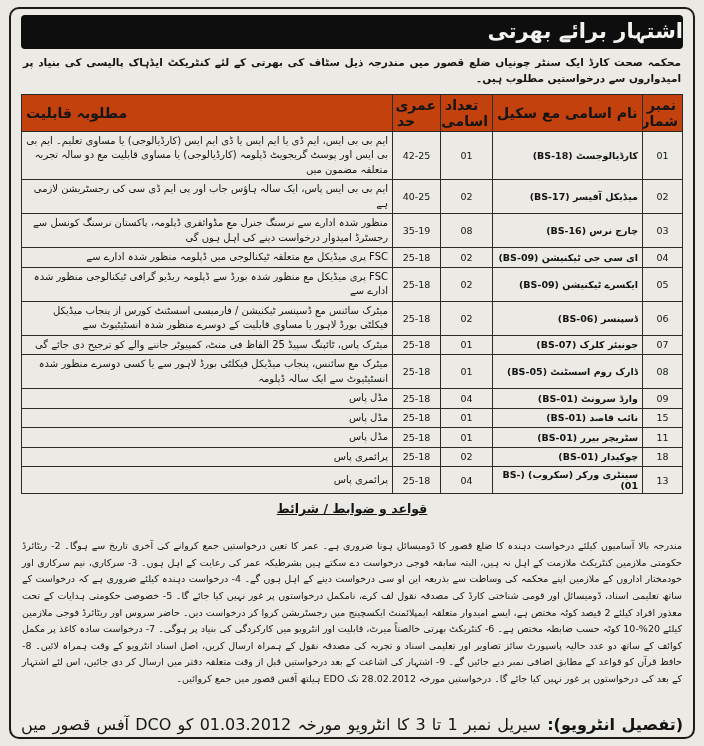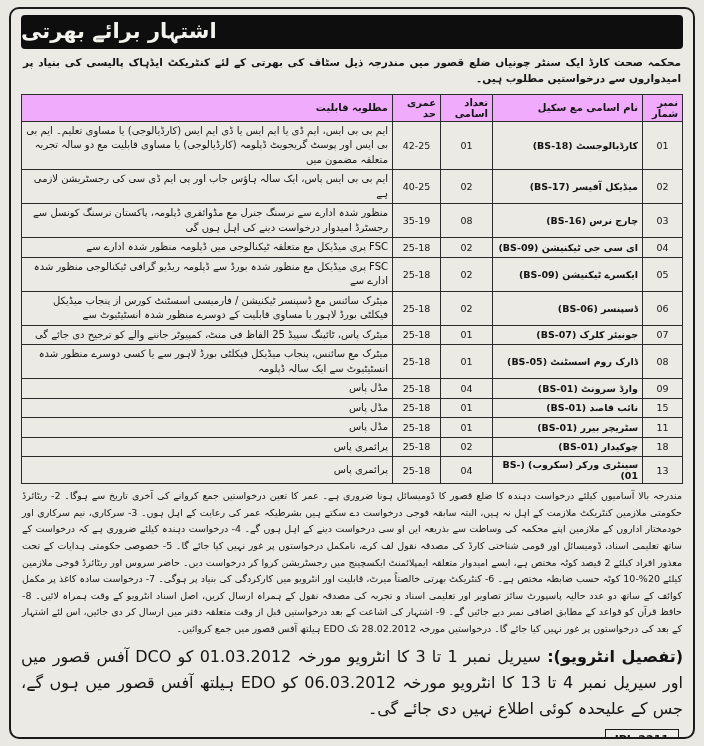--- a/index.html
+++ b/index.html
@@ -25,21 +25,21 @@
     padding: 6px 10px 8px;
     display: flex;
     flex-direction: column;
     gap: 4px;
     background: #ebeae4;
     overflow: hidden;
   }
   .title-bar {
     background: #0e0e0e;
     color: #f4f3ee;
-    text-align: left;
+    text-align: right;
     font-size: 21px;
     font-weight: bold;
     padding: 4px 0 6px;
     border-radius: 4px;
     letter-spacing: 1px;
   }
   .intro {
     font-size: 10.5px;
     font-weight: 600;
     line-height: 1.55;
@@ -52,42 +52,42 @@
     table-layout: fixed;
     direction: rtl;
   }
   .jobs th, .jobs td {
     border: 1px solid #2b2b2b;
     padding: 2px 4px;
     vertical-align: middle;
     overflow: hidden;
   }
   .jobs th {
-    font-size: 10px;
-    font-weight: bold;
-    text-align: right;
-    background: #f0abfc;
+    font-size: 14px;
+    font-weight: bold;
+    text-align: left;
+    background: #c2410c;
   }
   .c-serial { text-align: center; font-size: 9.5px; }
   .c-post   { font-size: 9.5px; font-weight: 600; text-align: right; }
   .c-count  { text-align: center; font-size: 9.5px; }
   .c-age    { text-align: center; font-size: 9.5px; }
   .c-qual   { font-size: 10px; text-align: right; line-height: 1.45; }
   .rules-heading {
     text-align: center;
     font-weight: bold;
     font-size: 12.5px;
     text-decoration: underline;
     margin-top: 3px;
   }
   .rules-body {
     font-size: 9.5px;
     line-height: 1.75;
     text-align: justify;
-    margin: 0 1px;
+    margin: 18px 1px;
   }
   .interview {
     font-size: 16px;
     line-height: 1.65;
     text-align: justify;
     margin-top: 2px;
   }
   .interview .label { font-weight: bold; }
   .footer {
     margin-top: auto;
@@ -224,20 +224,21 @@
         <tr>
           <td class="c-serial">13</td>
           <td class="c-post">سینٹری ورکر (سکروب) (BS-01)</td>
           <td class="c-count">04</td>
           <td class="c-age">25-18</td>
           <td class="c-qual">پرائمری پاس</td>
         </tr>
       </tbody>
     </table>
 
+    <div class="rules-heading">قواعد و ضوابط / شرائط</div>
 
     <div class="rules-body">مندرجہ بالا آسامیوں کیلئے درخواست دہندہ کا ضلع قصور کا ڈومیسائل ہونا ضروری ہے۔ عمر کا تعین درخواستیں جمع کروانے کی آخری تاریخ سے ہوگا۔ 2- ریٹائرڈ حکومتی ملازمین کنٹریکٹ ملازمت کے اہل نہ ہیں، البتہ سابقہ فوجی درخواست دے سکتے ہیں بشرطیکہ عمر کی رعایت کے اہل ہوں۔ 3- سرکاری، نیم سرکاری اور خودمختار اداروں کے ملازمین اپنے محکمہ کی وساطت سے بذریعہ این او سی درخواست دینے کے اہل ہوں گے۔ 4- درخواست دہندہ کیلئے ضروری ہے کہ درخواست کے ساتھ تعلیمی اسناد، ڈومیسائل اور قومی شناختی کارڈ کی مصدقہ نقول لف کرے، نامکمل درخواستوں پر غور نہیں کیا جائے گا۔ 5- خصوصی حکومتی ہدایات کے تحت معذور افراد کیلئے 2 فیصد کوٹہ مختص ہے، ایسے امیدوار متعلقہ ایمپلائمنٹ ایکسچینج میں رجسٹریشن کروا کر درخواست دیں۔ حاضر سروس اور ریٹائرڈ فوجی ملازمین کیلئے 20%-10 کوٹہ حسب ضابطہ مختص ہے۔ 6- کنٹریکٹ بھرتی خالصتاً میرٹ، قابلیت اور انٹرویو میں کارکردگی کی بنیاد پر ہوگی۔ 7- درخواست سادہ کاغذ پر مکمل کوائف کے ساتھ دو عدد حالیہ پاسپورٹ سائز تصاویر اور تعلیمی اسناد و تجربہ کی مصدقہ نقول کے ہمراہ ارسال کریں، اصل اسناد انٹرویو کے وقت ہمراہ لائیں۔ 8- حافظ قرآن کو قواعد کے مطابق اضافی نمبر دیے جائیں گے۔ 9- اشتہار کی اشاعت کے بعد درخواستیں قبل از وقت متعلقہ دفتر میں ارسال کر دی جائیں، اس لئے اشتہار کے بعد کی درخواستوں پر غور نہیں کیا جائے گا۔ درخواستیں مورخہ 28.02.2012 تک EDO ہیلتھ آفس قصور میں جمع کروائیں۔</div>
 
     <div class="interview">
       <span class="label">(تفصیل انٹرویو):</span>
       <span>سیریل نمبر 1 تا 3 کا انٹرویو مورخہ 01.03.2012 کو DCO آفس قصور میں اور سیریل نمبر 4 تا 13 کا انٹرویو مورخہ 06.03.2012 کو EDO ہیلتھ آفس قصور میں ہوں گے، جس کے علیحدہ کوئی اطلاع نہیں دی جائے گی۔</span>
     </div>
 
     <div class="footer">
       <div class="ref-box">IPL-2211</div>

